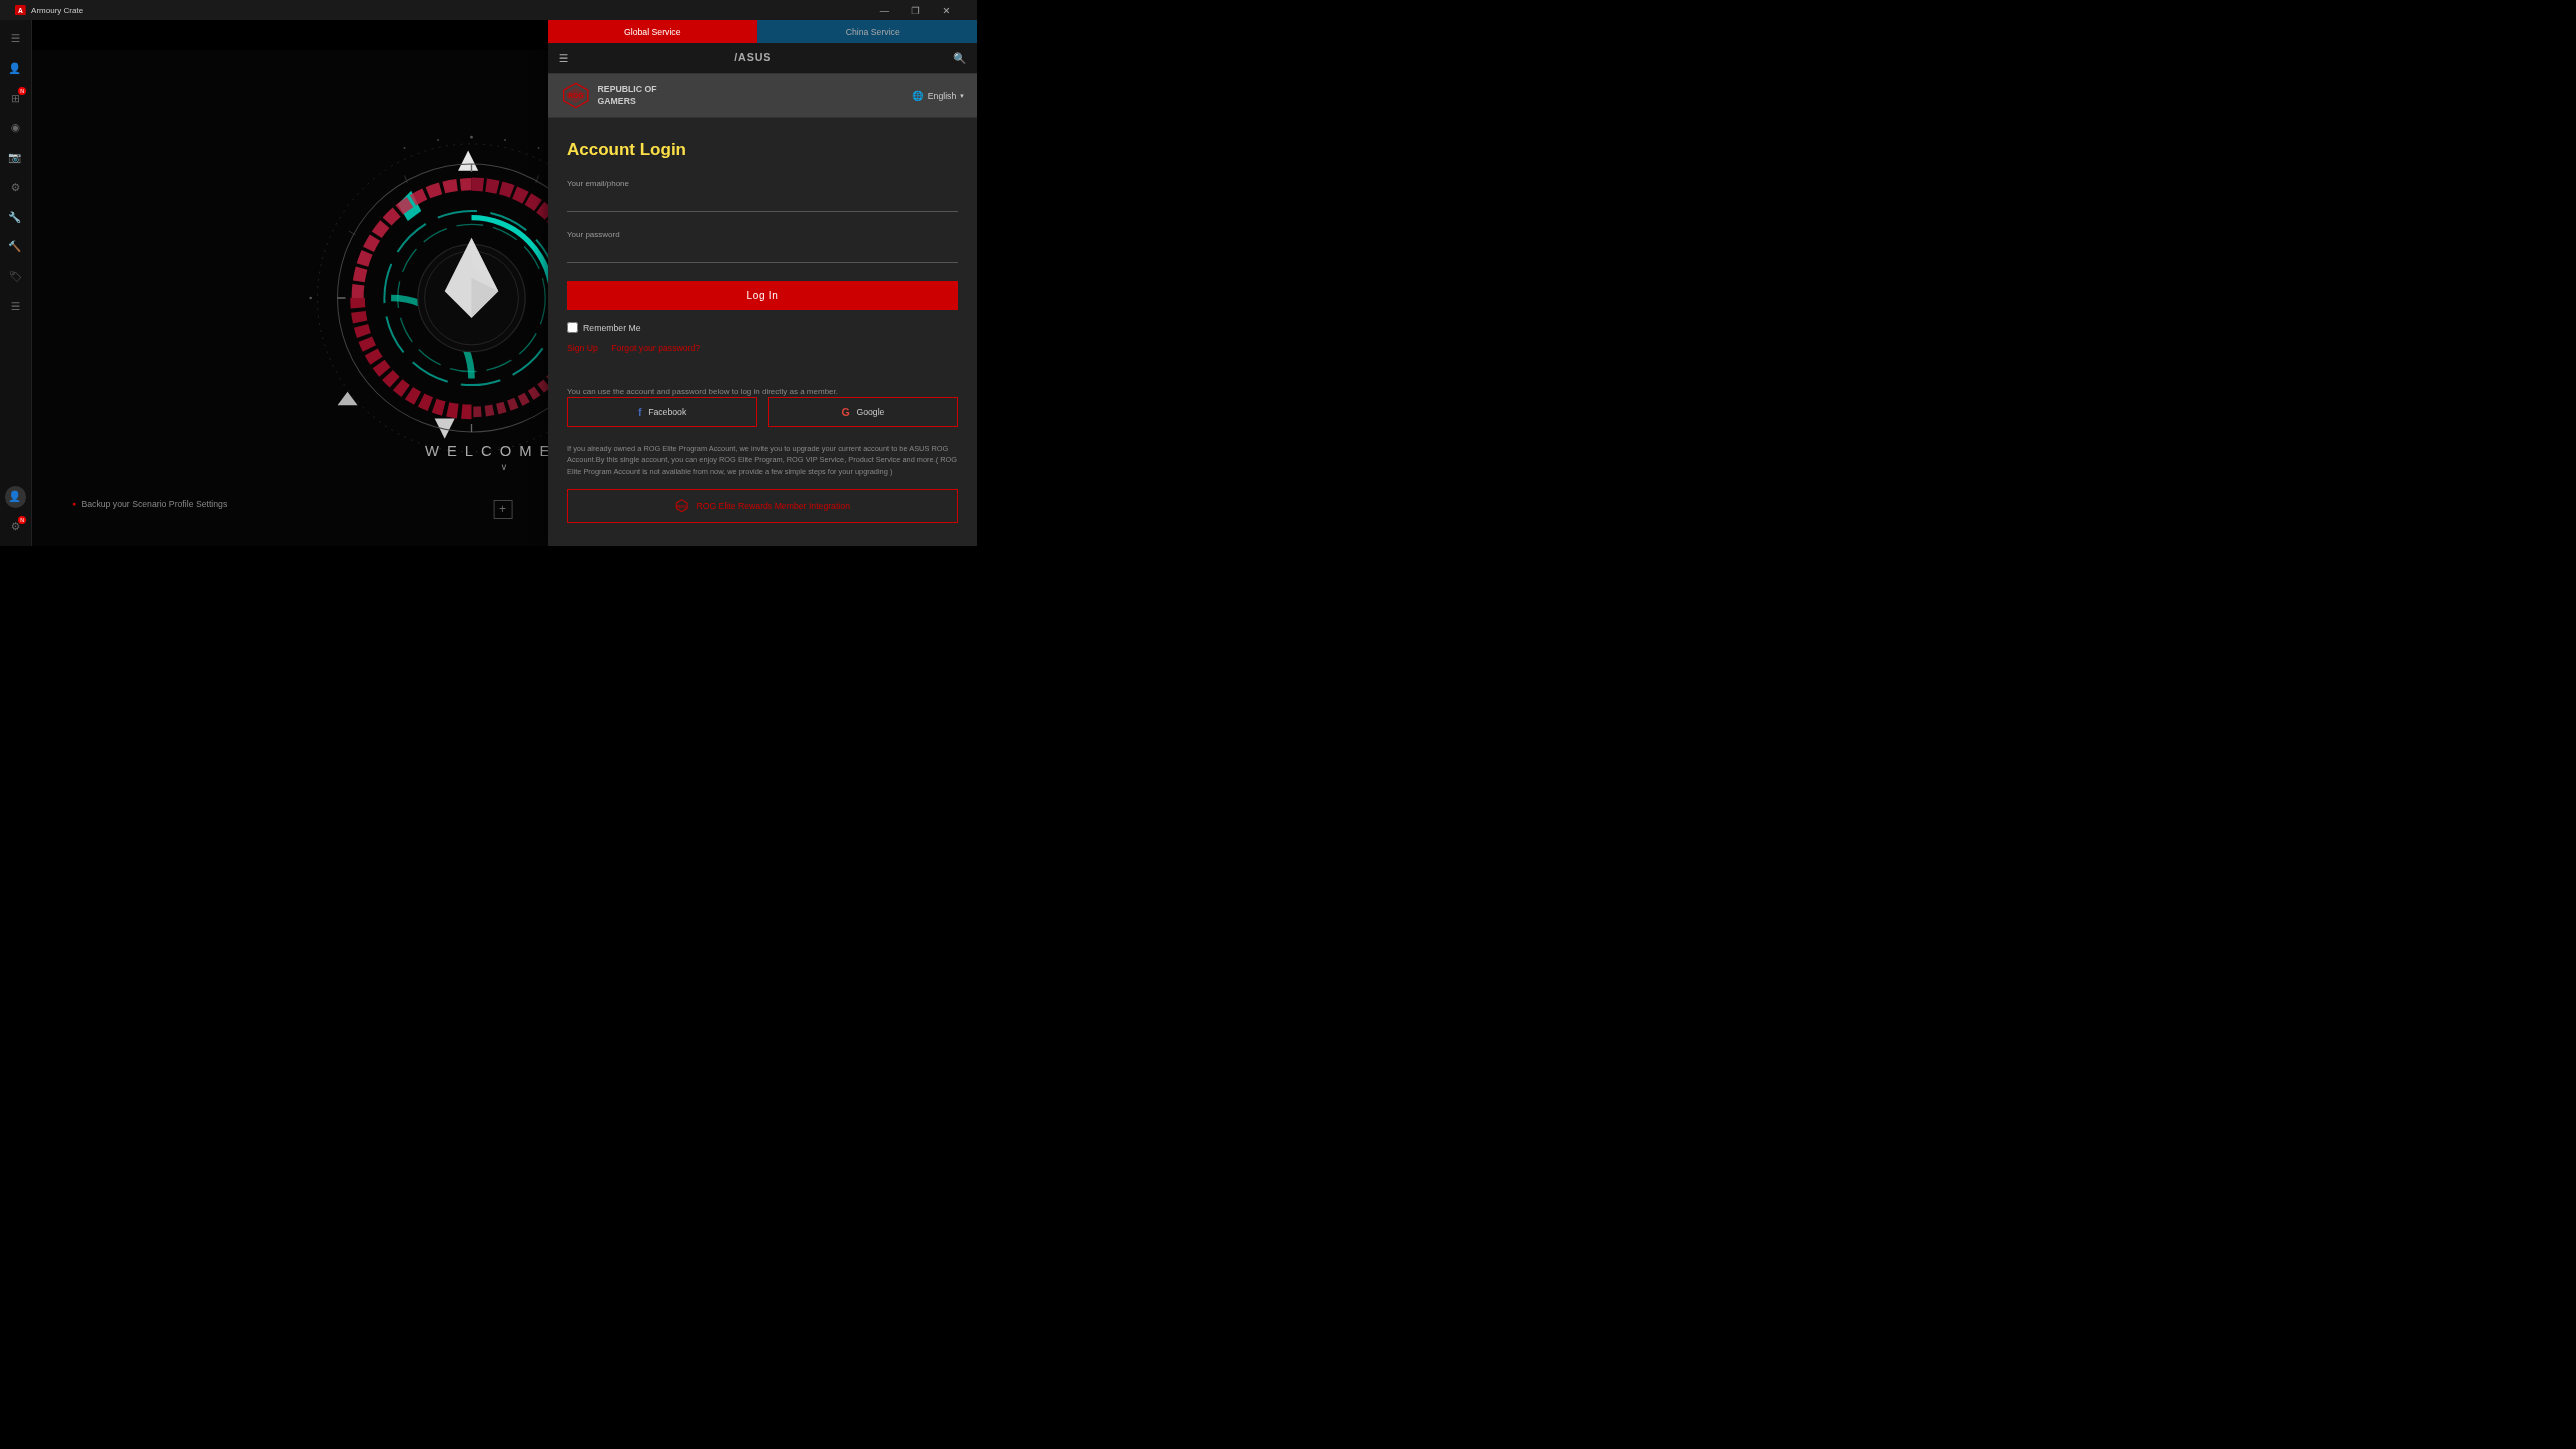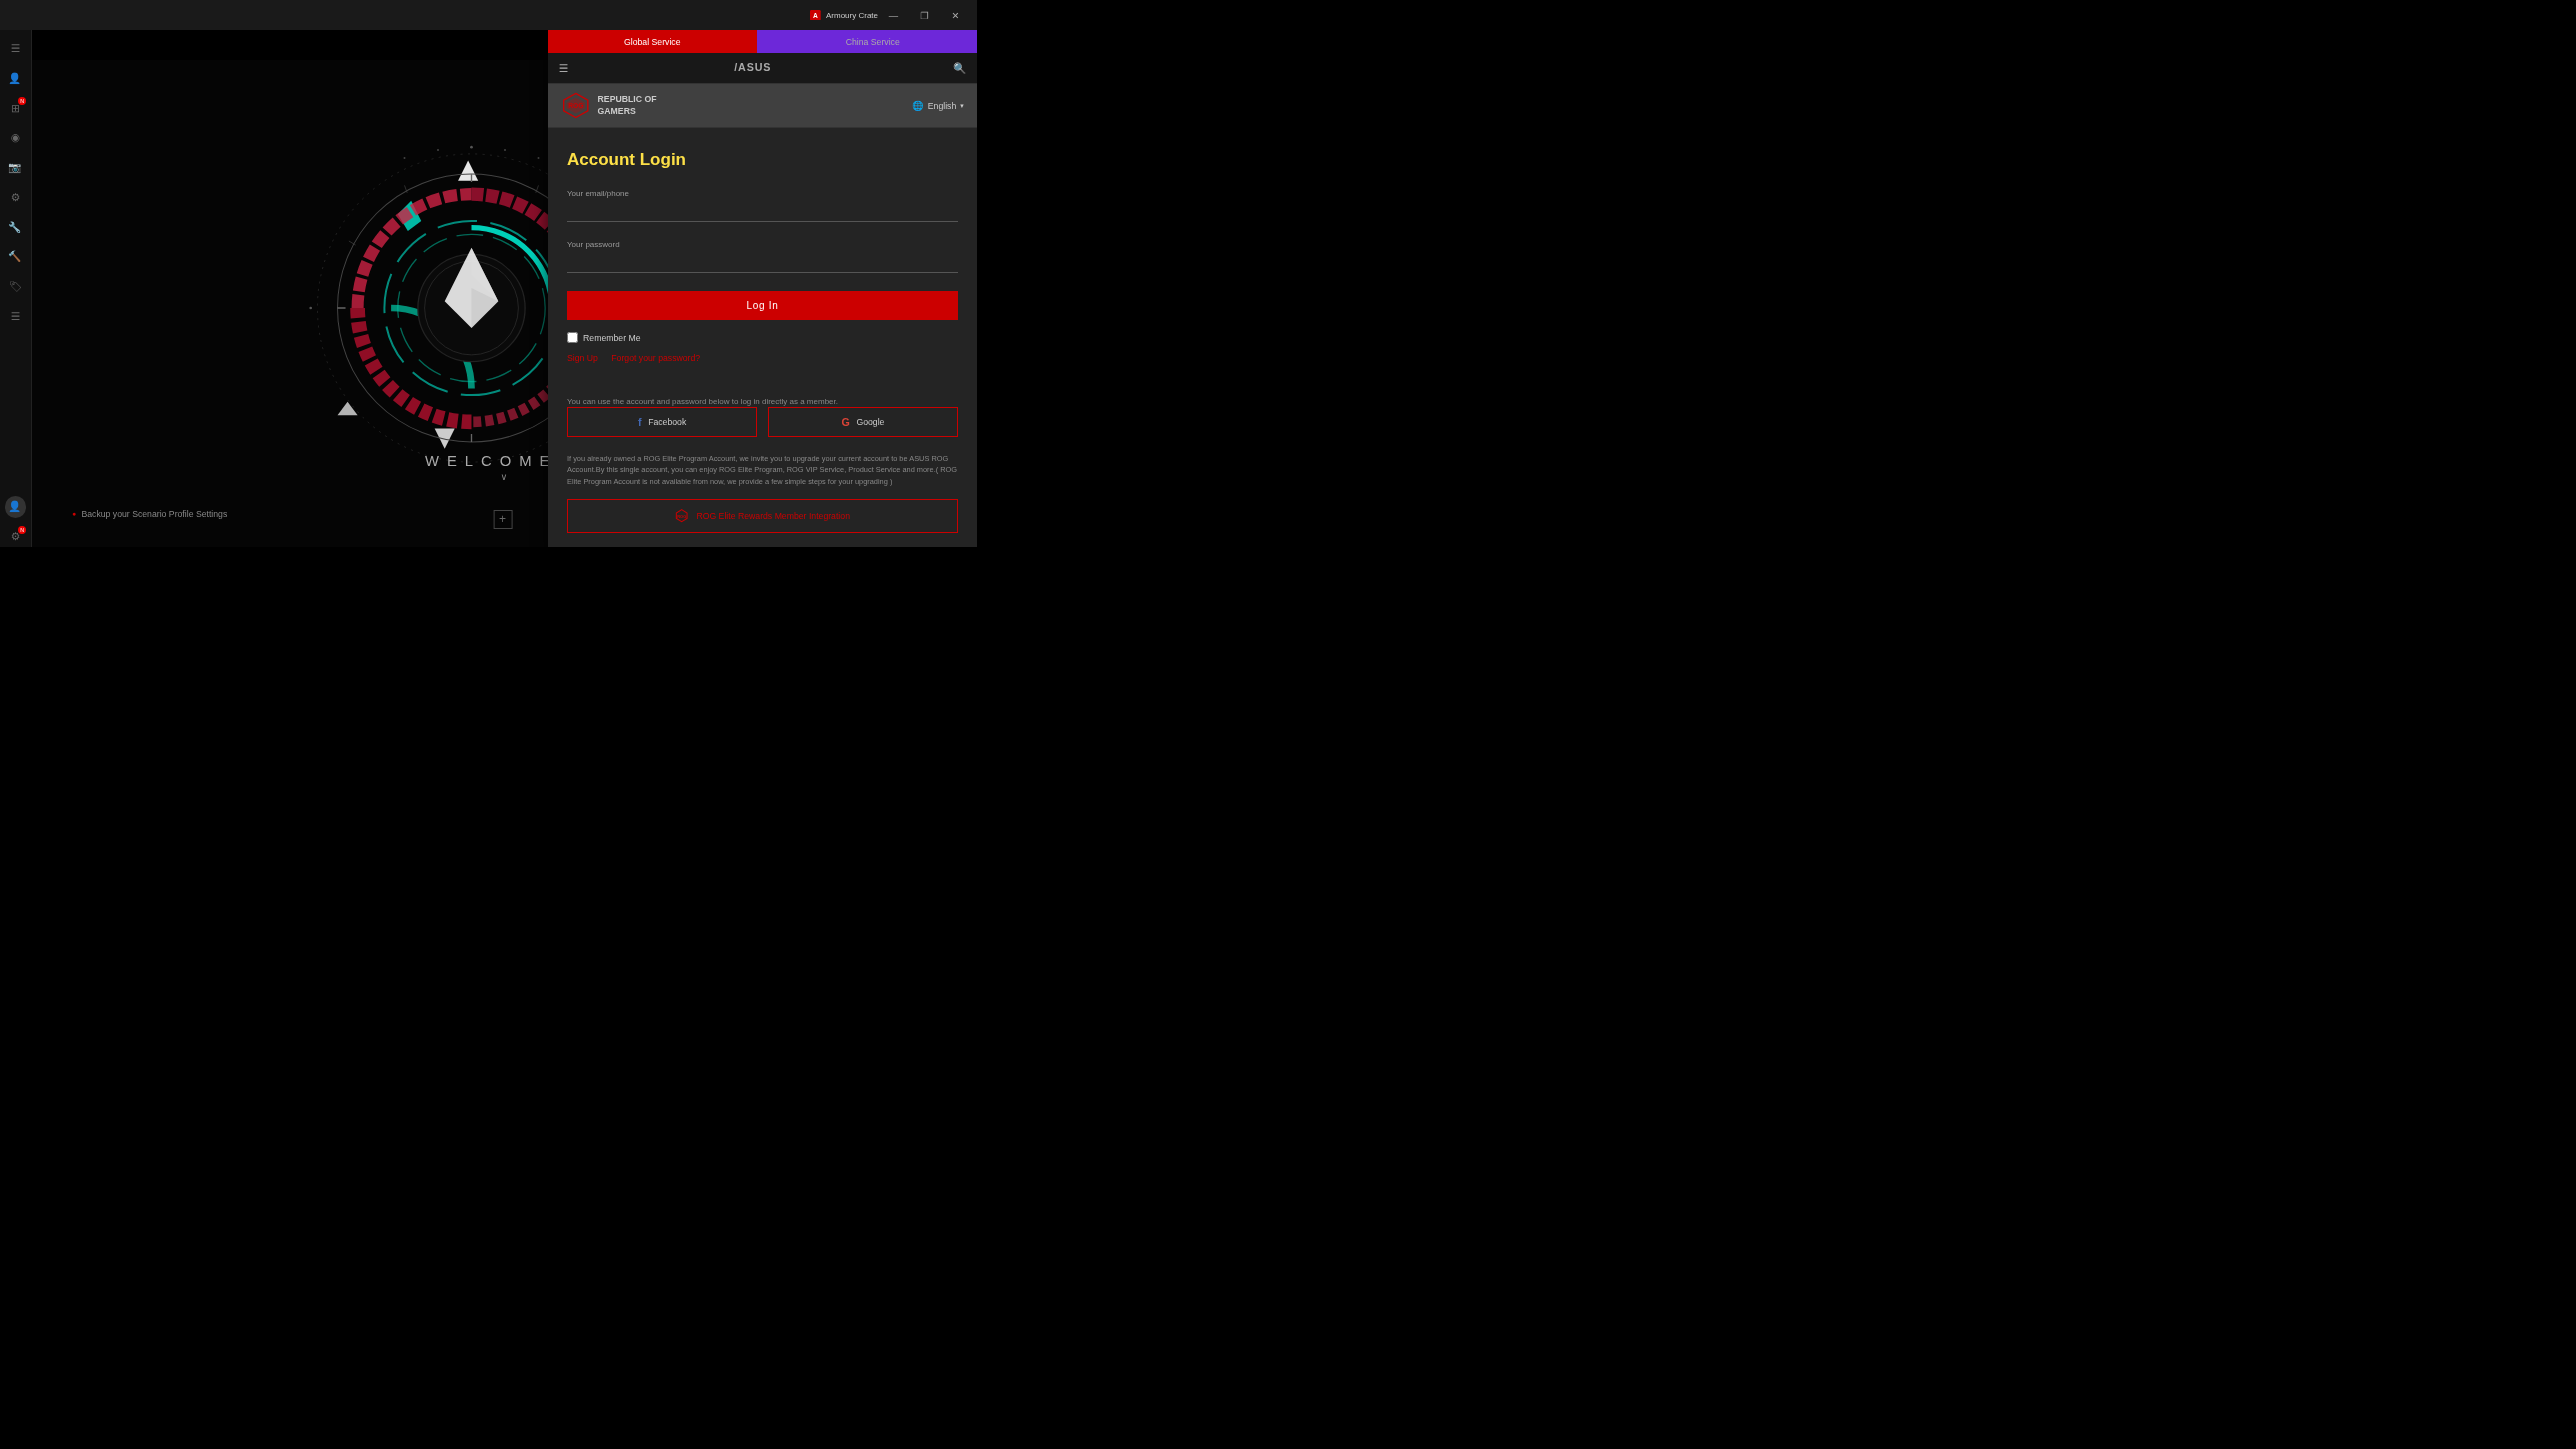--- a/index.html
+++ b/index.html
@@ -7,26 +7,26 @@
       width: 977px;
       height: 547px;
       background: #000;
       font-family: 'Segoe UI', Arial, sans-serif;
       overflow: hidden;
       color: #fff;
     }
 
     
     .title-bar {
-      height: 30px;
+      height: 20px;
       background: #1a1a1a;
       display: flex;
       align-items: center;
-      justify-content: flex-end;
-      padding: 0 6px;
+      justify-content: space-between;
+      padding: 0 15px;
       position: relative;
       z-index: 100;
     }
     .title-bar-left {
       display: flex;
       align-items: center;
       gap: 5.4px;
     }
     .title-bar-icon {
       width: 10.7px;
@@ -215,21 +215,21 @@
       height: 100%;
       background: #1e1e1e;
       display: flex;
       flex-direction: column;
       box-shadow: -2.7px 0 13.4px rgba(0,0,0,0.5);
     }
 
     
     .service-tabs {
       display: flex;
-      background: #6d28d9;
+      background: #0c4a6e;
       gap: 12px;
     }
     .service-tab {
       flex: 1;
       padding: 6.7px;
       text-align: center;
       font-size: 8.7px;
       cursor: pointer;
       color: #aaa;
     }

